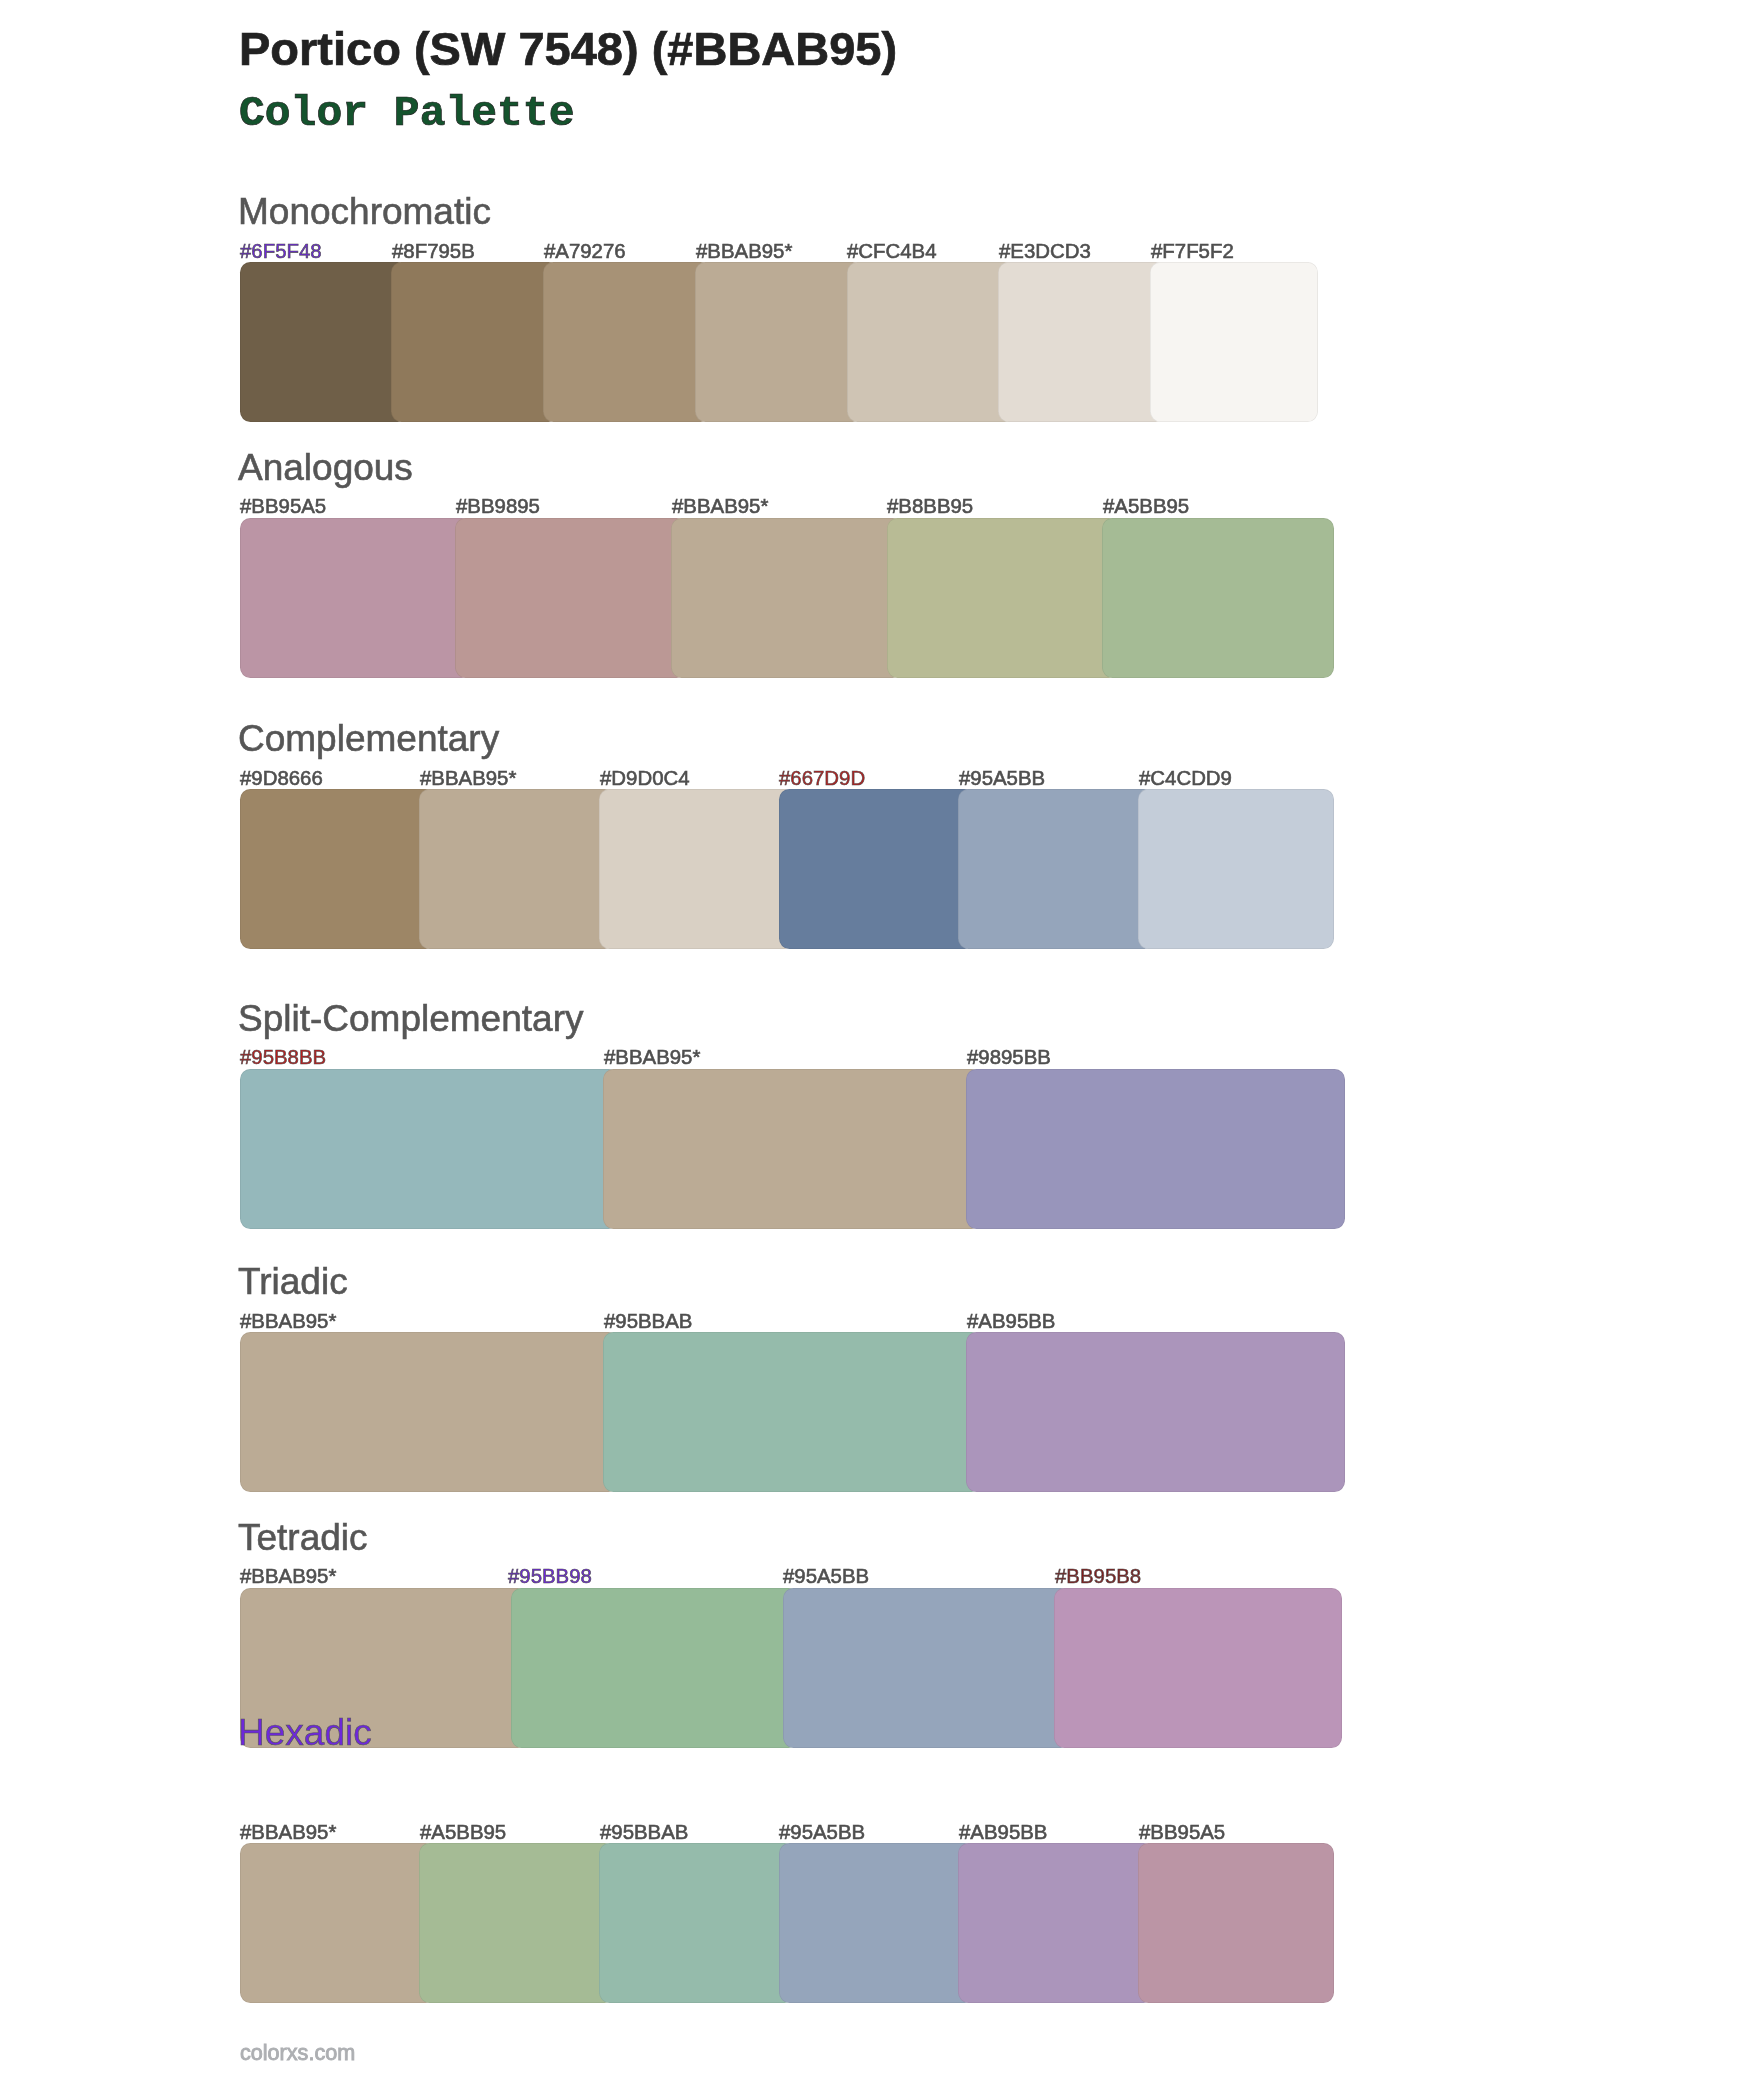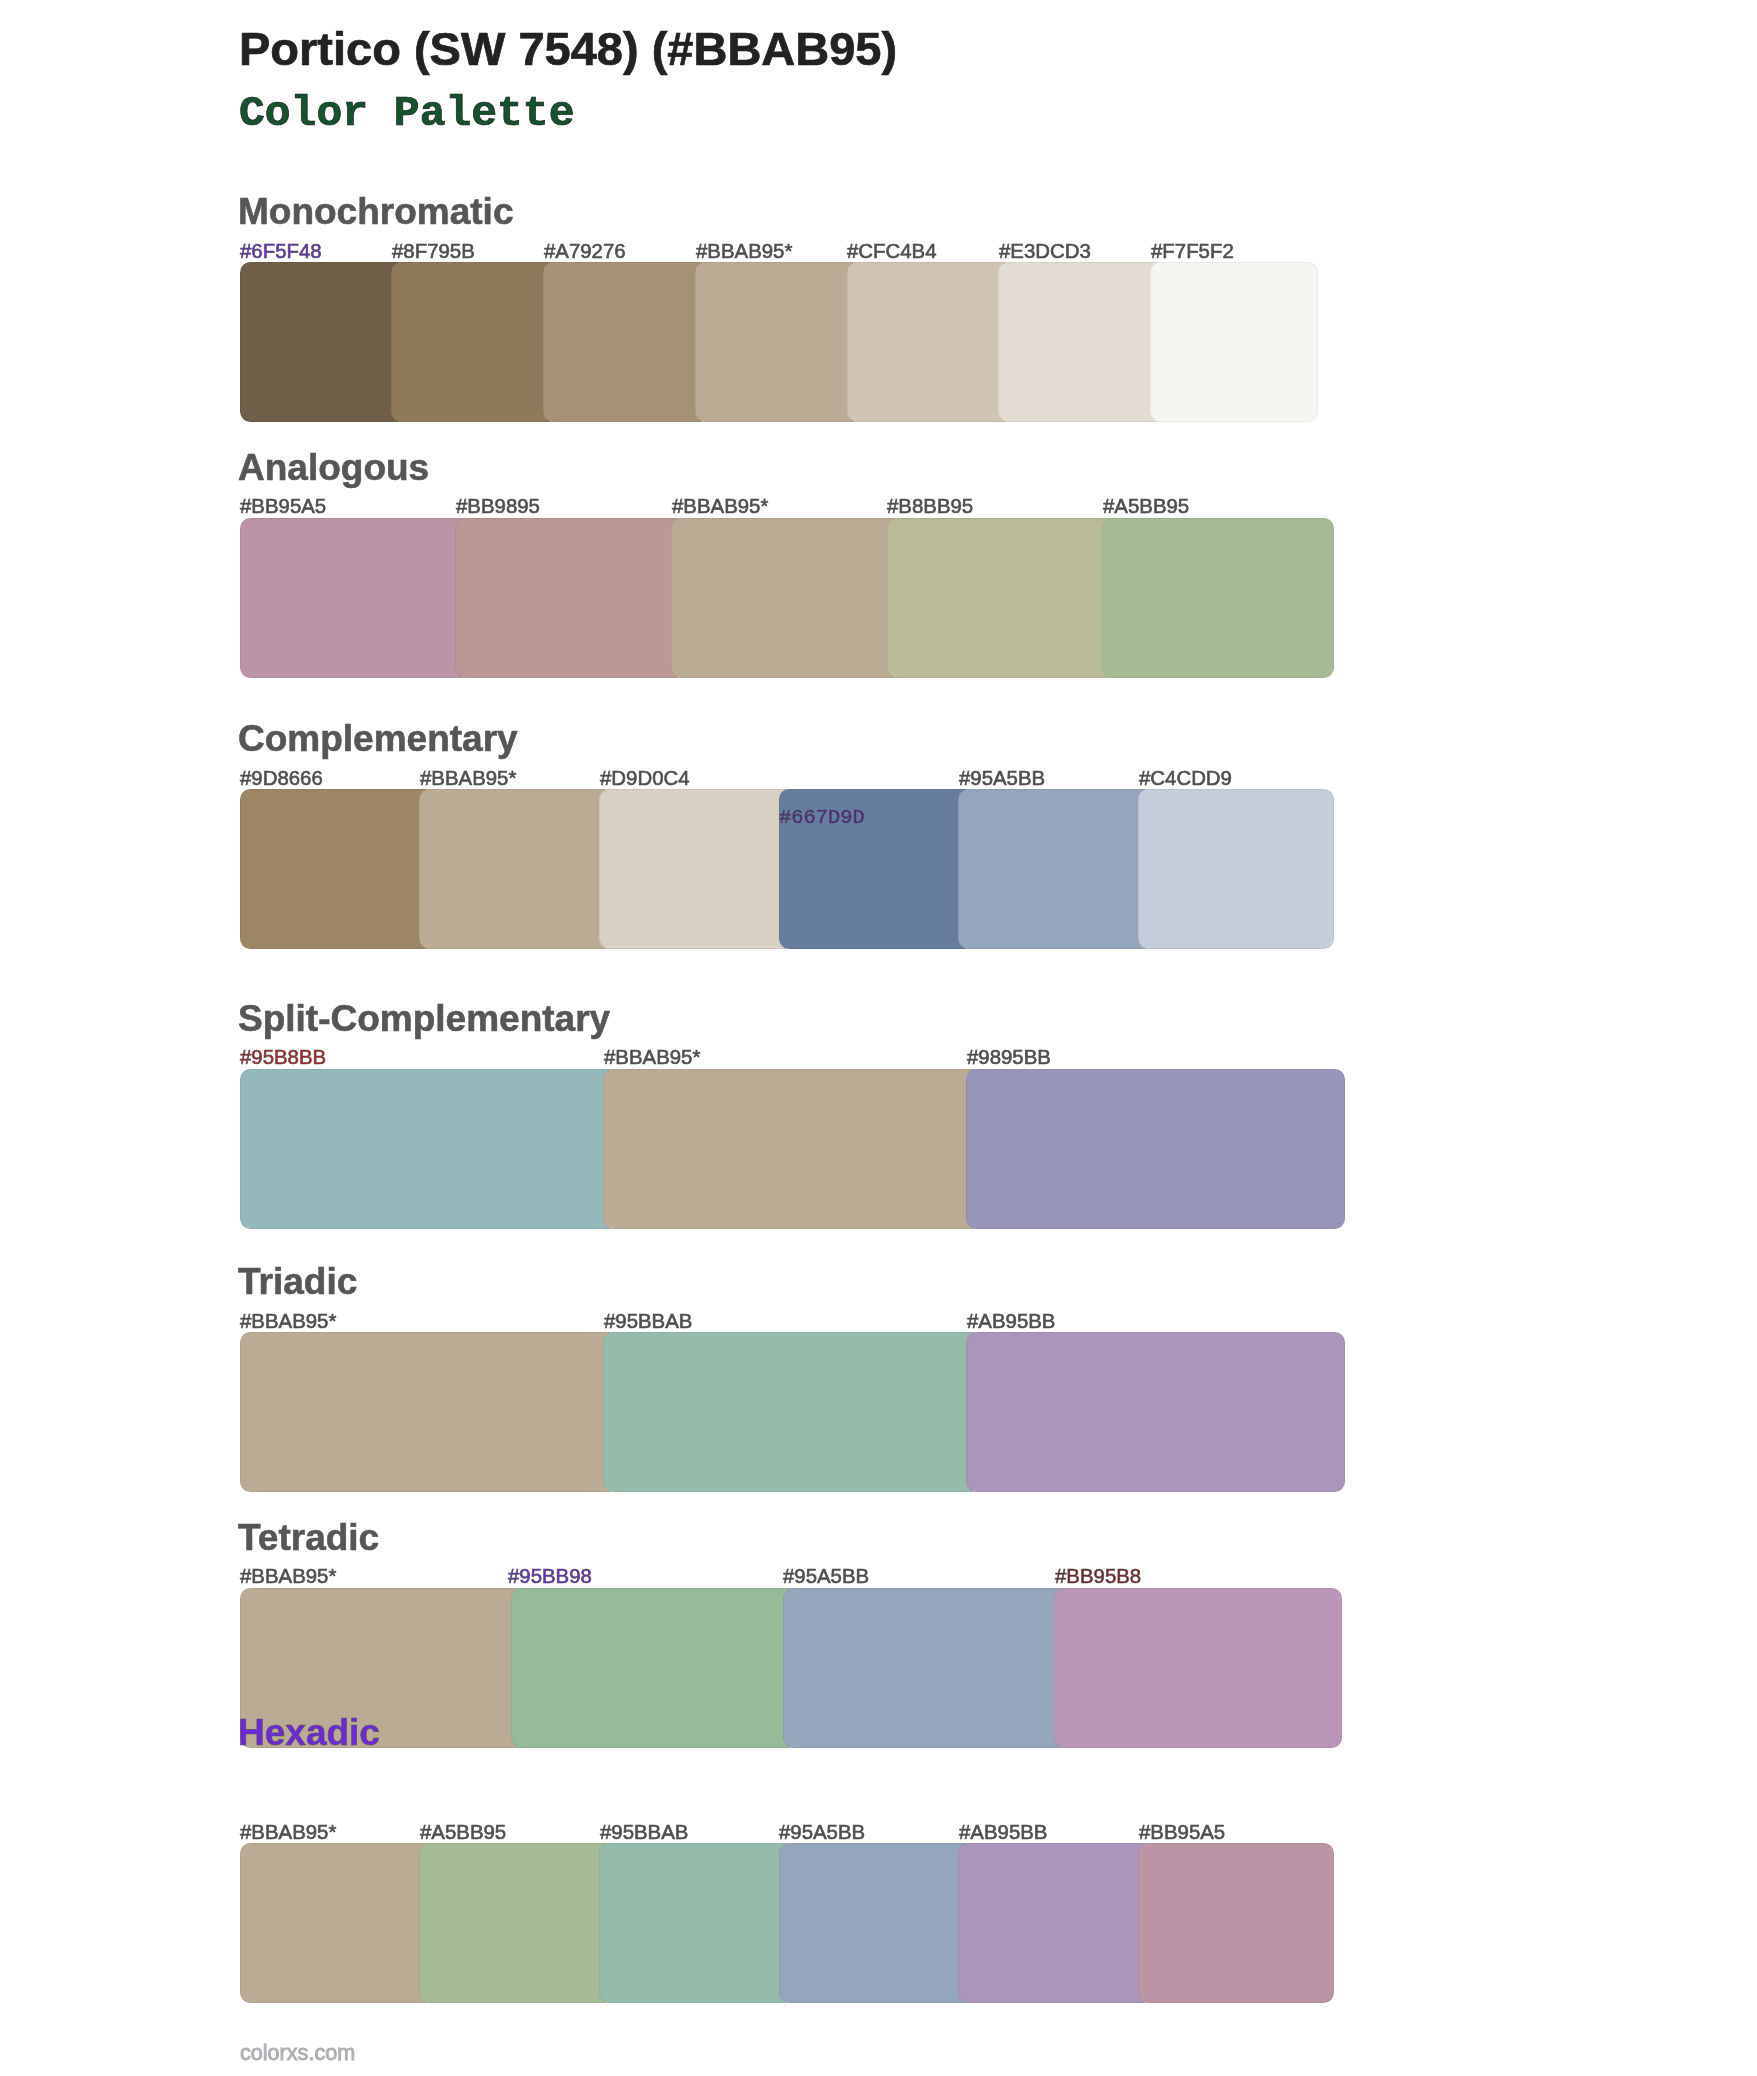--- a/index.html
+++ b/index.html
@@ -41,21 +41,21 @@
     font-weight: bold;
     color: #222222;
     -webkit-text-stroke: 0.7px #222222;
     white-space: nowrap;
   }
   .section-title {
     position: absolute;
     left: 238px;
     font-size: 37px;
     line-height: 1;
-    font-weight: bold;
+    font-weight: normal;
     color: #565656;
     -webkit-text-stroke: 0.6px #565656;
     white-space: nowrap;
   }
   .swatch-label {
     position: absolute;
     font-size: 20.4px;
     line-height: 1;
     font-weight: 400;
     color: #4f4f4f;
@@ -124,21 +124,21 @@
       <div class="section">
         <div class="section-title" style="top: 720px; color: rgb(86, 86, 86); -webkit-text-stroke-color: rgb(86, 86, 86);">Complementary</div>
         <div class="swatch-row">
           <div class="swatch" title="#9D8666" style="left: 240px; top: 789px; width: 196px; background: rgb(157, 134, 102);"></div>
           <div class="swatch-label" style="left: 240px; top: 768px; color: rgb(79, 79, 79); -webkit-text-stroke-color: rgb(79, 79, 79);">#9D8666</div>
           <div class="swatch" title="#BBAB95" style="left: 419px; top: 789px; width: 196px; background: rgb(187, 171, 149);"></div>
           <div class="swatch-label" style="left: 420px; top: 768px; color: rgb(79, 79, 79); -webkit-text-stroke-color: rgb(79, 79, 79);">#BBAB95*</div>
           <div class="swatch" title="#D9D0C4" style="left: 599px; top: 789px; width: 196px; background: rgb(217, 208, 196);"></div>
           <div class="swatch-label" style="left: 600px; top: 768px; color: rgb(79, 79, 79); -webkit-text-stroke-color: rgb(79, 79, 79);">#D9D0C4</div>
           <div class="swatch" title="#667D9D" style="left: 779px; top: 789px; width: 196px; background: rgb(102, 125, 157);"></div>
-          <div class="swatch-label" style="left: 779px; top: 808px; color: #4c1d95; font-family: Liberation Mono, monospace; -webkit-text-stroke-color: rgb(79, 79, 79);">#667D9D</div>
+          <div class="swatch-label" style="left: 779px; top: 768px; color: #b91c1c; -webkit-text-stroke-color: rgb(79, 79, 79);">#667D9D</div>
           <div class="swatch" title="#95A5BB" style="left: 958px; top: 789px; width: 196px; background: rgb(149, 165, 187);"></div>
           <div class="swatch-label" style="left: 959px; top: 768px; color: rgb(79, 79, 79); -webkit-text-stroke-color: rgb(79, 79, 79);">#95A5BB</div>
           <div class="swatch" title="#C4CDD9" style="left: 1138px; top: 789px; width: 196px; background: rgb(196, 205, 217);"></div>
           <div class="swatch-label" style="left: 1139px; top: 768px; color: rgb(79, 79, 79); -webkit-text-stroke-color: rgb(79, 79, 79);">#C4CDD9</div>
         </div>
       </div>
       <div class="section">
         <div class="section-title" style="top: 1000px; color: rgb(86, 86, 86); -webkit-text-stroke-color: rgb(86, 86, 86);">Split-Complementary</div>
         <div class="swatch-row">
           <div class="swatch" title="#95B8BB" style="left: 240px; top: 1069px; width: 379px; background: rgb(149, 184, 187);"></div>

